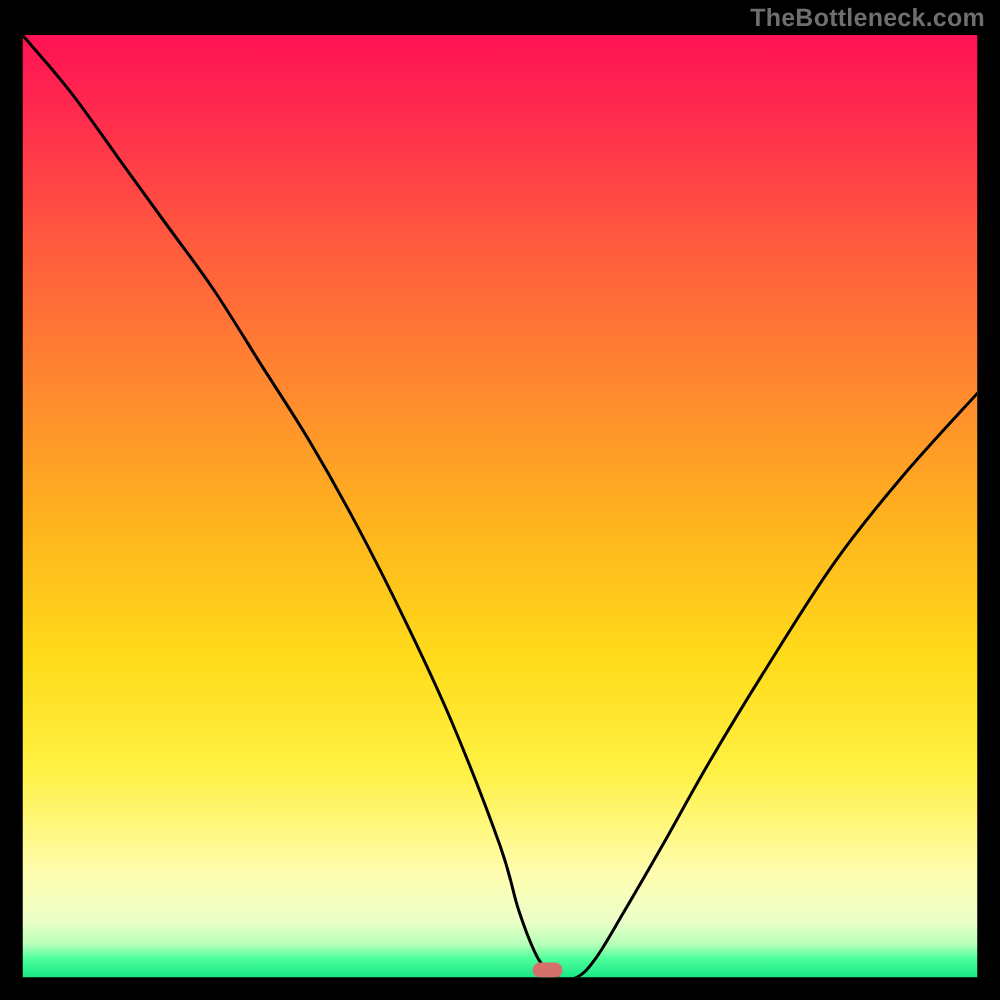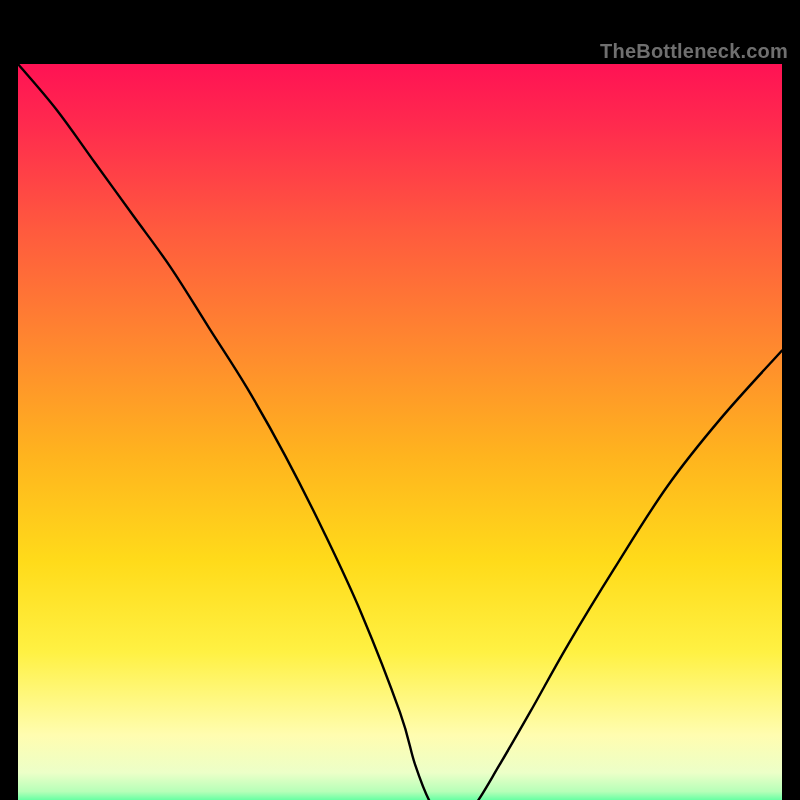--- a/index.html
+++ b/index.html
@@ -9,21 +9,20 @@
     height: 800px;
     background: #000;
     font-family: Arial, Helvetica, sans-serif;
     overflow: hidden;
   }
   .frame {
     position: relative;
     width: 800px;
     height: 632px;
     background: #000;
-    margin-top: 36px;
   }
   .attribution {
     position: absolute;
     top: 4px;
     right: 12px;
     color: #6f6f6f;
     font-size: 20px;
     font-weight: 600;
     letter-spacing: 0.2px;
     z-index: 20;

